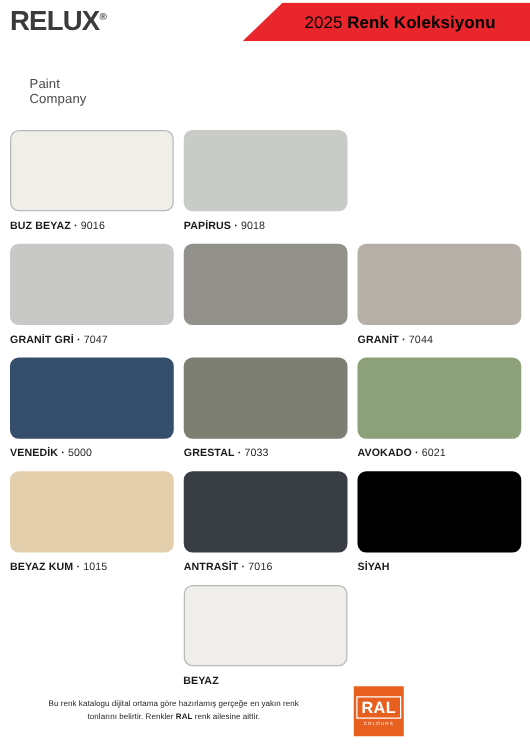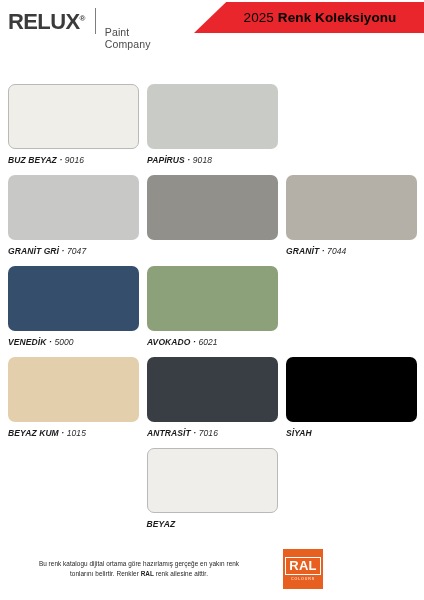--- a/index.html
+++ b/index.html
@@ -21,20 +21,21 @@
     height: 46px;
     width: 100%;
   }
   .brand {
     position: absolute;
     left: 8px;
     top: 5px;
     display: flex;
     align-items: center;
     height: 32px;
+    flex-direction: column;
   }
   .brand-mark {
     font-family: "Liberation Sans", sans-serif;
     font-weight: bold;
     font-size: 22px;
     letter-spacing: -0.6px;
     color: #3b3b3b;
     line-height: 1;
     position: relative;
     top: 1px;
@@ -77,24 +78,23 @@
     font-size: 13.5px;
     letter-spacing: 0.1px;
     white-space: nowrap;
     padding-left: 22px;
   }
   .banner-text b { font-weight: bold; }
 
   
   .grid {
     position: absolute;
-    top: 84px;
+    top: 104px;
     left: 8px;
     width: 408px;
-    font-style: italic;
   }
   .row {
     display: flex;
     gap: 8px;
     margin-bottom: 10px;
   }
   .row.single {
     justify-content: center;
   }
   .cell {
@@ -243,20 +243,28 @@
   <div class="row">
     <div class="cell">
       <div class="chip" style="background:#344E6C"></div>
       <div class="caption">
         <span class="cname">VENEDİK</span>
         <span class="cname">·</span>
         <span class="ccode">5000</span>
       </div>
     </div>
     <div class="cell">
+      <div class="chip" style="background:#7C7F71"></div>
+      <div class="caption">
+        <span class="cname">GRESTAL</span>
+        <span class="cname">·</span>
+        <span class="ccode">7033</span>
+      </div>
+    </div>
+    <div class="cell">
       <div class="chip" style="background:#8CA079"></div>
       <div class="caption">
         <span class="cname">AVOKADO</span>
         <span class="cname">·</span>
         <span class="ccode">6021</span>
       </div>
     </div>
   </div>
 
   <div class="row">

